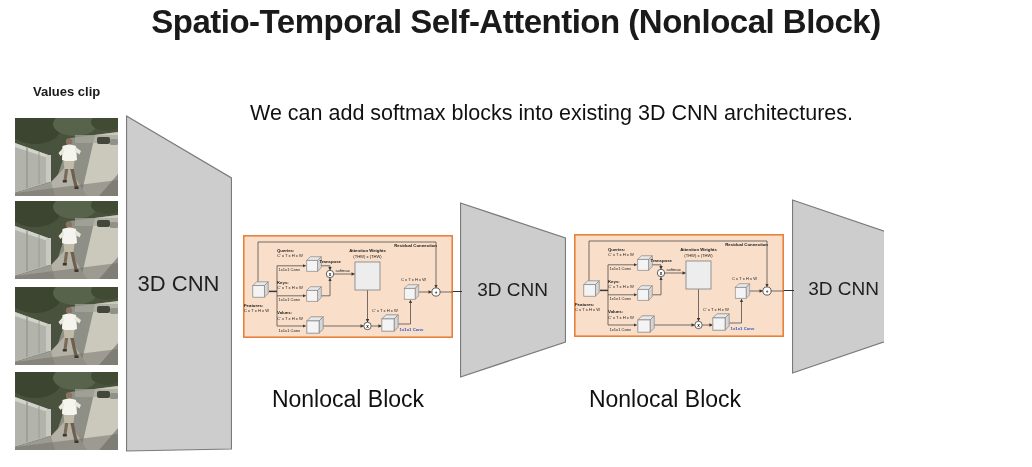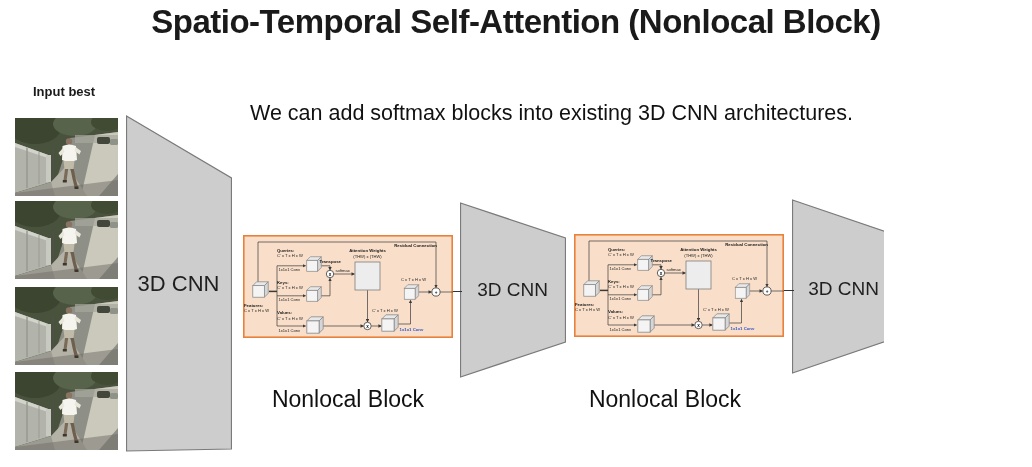--- a/index.html
+++ b/index.html
@@ -81,21 +81,21 @@
 </svg>
 
 <div id="slide">
 
   <div class="abs" id="title">Spatio-Temporal Self-Attention (Nonlocal Block)</div>
 
   <div class="abs" id="question">
     <div>We can add softmax blocks into existing 3D CNN architectures.</div>
   </div>
 
-  <div class="abs" id="input-clip-label">Input best</div>
+  <div class="abs" id="input-clip-label">Values clip</div>
 
   <svg class="abs frame" style="top:118px">
       <use href="#framescene" width="103" height="78"></use>
     </svg>
   <svg class="abs frame" style="top:201px">
       <use href="#framescene" width="103" height="78"></use>
     </svg>
   <svg class="abs frame" style="top:287px">
       <use href="#framescene" width="103" height="78"></use>
     </svg>

